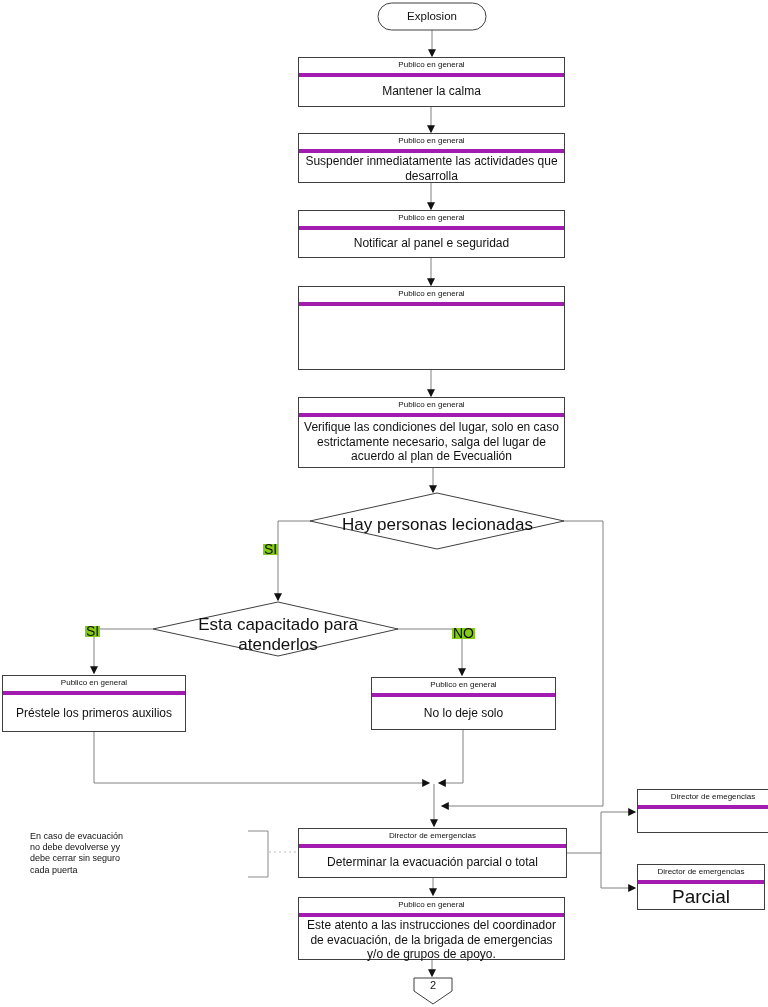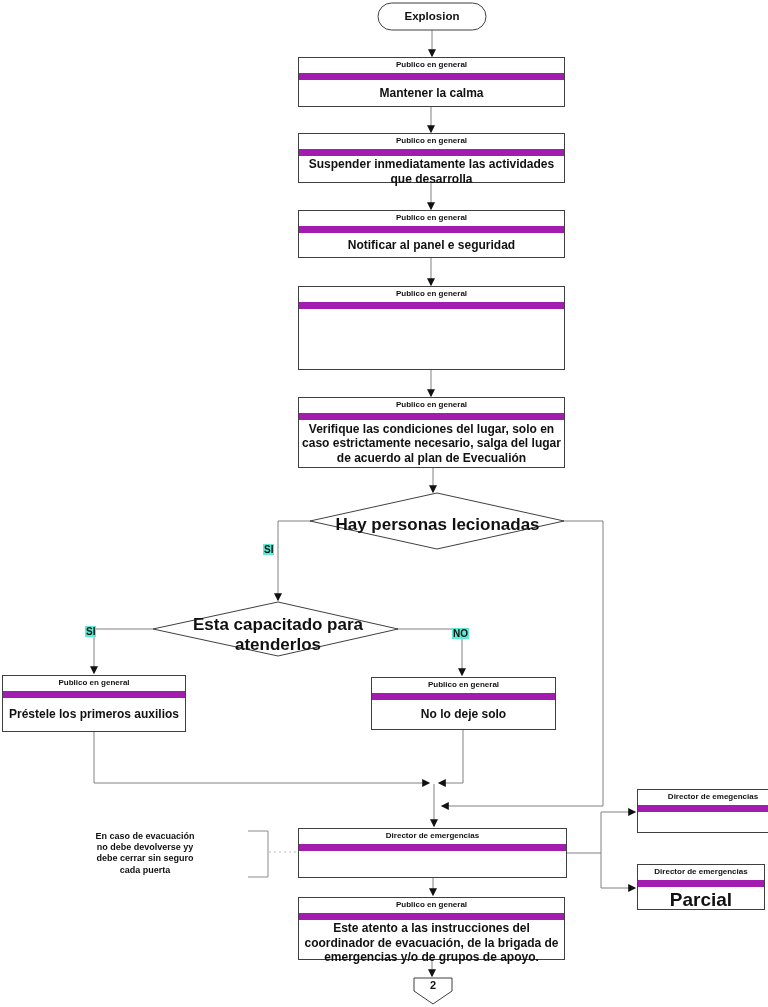--- a/index.html
+++ b/index.html
@@ -1,43 +1,43 @@
 <!DOCTYPE html>
 <html><head>
 <meta charset="utf-8">
 <style>
   html,body{margin:0;padding:0;background:#fff;}
   .canvas{
     position:relative;width:768px;height:1007px;background:#fff;overflow:hidden;
-    font-family:"Liberation Sans", sans-serif;color:#1a1a1a;font-weight:bold;
+    font-family:"Liberation Sans", sans-serif;color:#1a1a1a;
   }
   .layer{position:absolute;left:0;top:0;width:768px;height:1007px;}
   svg.layer{pointer-events:none;}
   .pbox{
     position:absolute;display:flex;flex-direction:column;
     border:1px solid #3f3f3f;background:#fff;box-sizing:border-box;
   }
   .phead{
-    height:15px;flex:0 0 15px;border-bottom:7px solid #a21caf;
+    height:15px;flex:0 0 15px;border-bottom:4px solid #a21caf;
     font-size:8px;line-height:14px;text-align:center;color:#111;
     white-space:nowrap;overflow:hidden;
   }
   .pbody{
     flex:1 1 auto;display:flex;align-items:center;justify-content:center;
     font-size:12px;line-height:1.22;text-align:center;padding:1px 3px;color:#111;
   }
   .freetext{
     position:absolute;text-align:center;color:#111;font-size:17px;line-height:1.2;
   }
   .branch-label{
-    position:absolute;font-size:10px;color:#111;background:#5eead4;padding:0 1px;line-height:11px;
+    position:absolute;font-size:14px;color:#111;background:#84cc16;padding:0 1px;line-height:11px;
   }
   .note{
     position:absolute;left:30px;top:831px;width:230px;
-    font-size:9px;line-height:11.2px;text-align:center;color:#111;
+    font-size:9px;line-height:11.2px;text-align:left;color:#111;
   }
   .offpage-label{
     position:absolute;left:415px;top:979px;width:36px;text-align:center;
     font-size:11px;color:#111;
   }
 </style>
 </head>
 <body>
 
 <div class="canvas">
@@ -128,20 +128,21 @@
 
   <div class="note">
     <div>En caso de evacuación</div>
     <div>no debe devolverse yy</div>
     <div>debe cerrar sin seguro</div>
     <div>cada puerta</div>
   </div>
 
   <div class="pbox" style="left:298px;top:828px;width:269px;height:50px">
     <div class="phead">Director de emergencias</div>
+    <div class="pbody">Determinar la evacuación parcial o total</div>
   </div>
 
   <div class="pbox" style="left:637px;top:789px;width:152px;height:44px">
     <div class="phead">Director de emegencias</div>
   </div>
 
   <div class="pbox" style="left:637px;top:864px;width:128px;height:46px">
     <div class="phead">Director de emergencias</div>
     <div class="pbody" style="font-size:19px">Parcial</div>
   </div>

